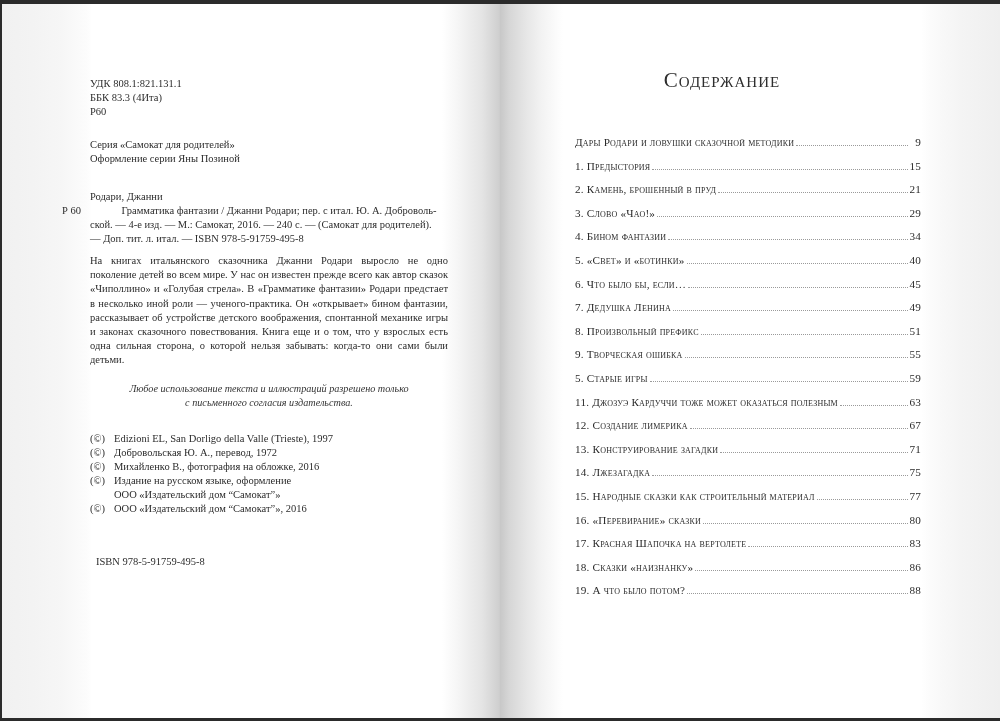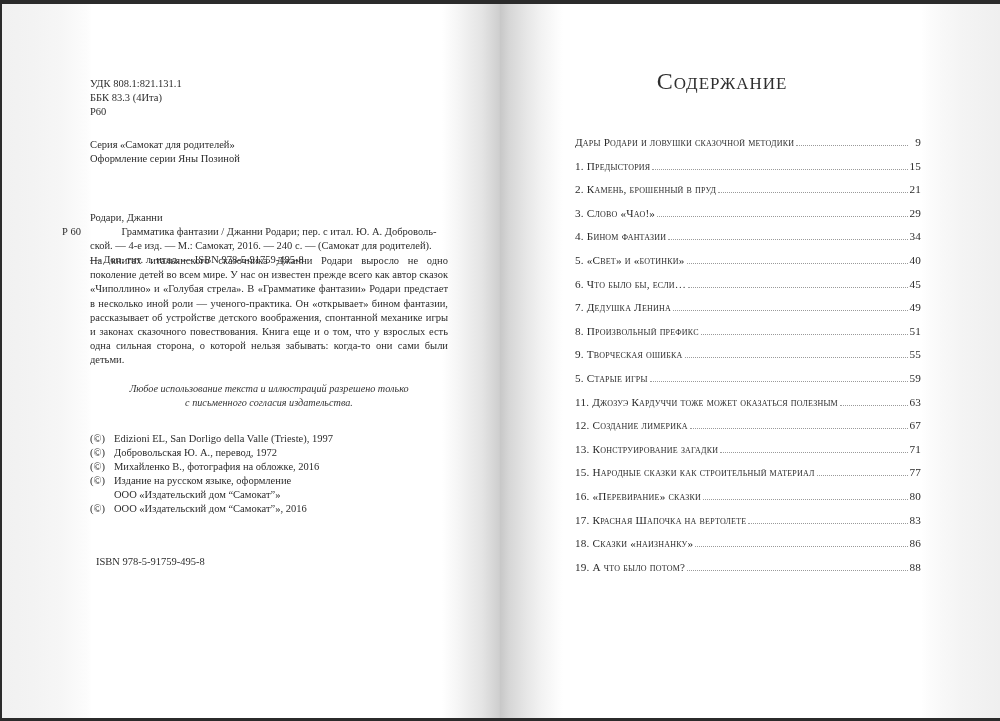--- a/index.html
+++ b/index.html
@@ -16,34 +16,34 @@
         #f1f1f1 0px, #f3f3f3 30px, #f6f6f6 60px, #fcfcfc 85px, #ffffff 90px,
         #ffffff 440px, #f6f6f6 455px, #e4e4e4 480px, #cfcfcf 497px, #c6c6c6 499px); }
     .page-right { left: 499px; width: 499px; background: linear-gradient(to right,
         #c9c9c9 0px, #d6d6d6 8px, #e6e6e6 25px, #f2f2f2 40px, #fbfbfb 55px, #ffffff 62px,
         #ffffff 420px, #fbfbfb 430px, #f4f4f4 460px, #efefef 499px); }
 
     
     .imprint { position: absolute; left: 88px; font-size: 10.5px; line-height: 14px; color: #2c2c2c; }
     .codes { top: 73px; }
     .series { top: 134px; }
-    .biblio { top: 186px; width: 360px; margin-top: 21px; }
+    .biblio { top: 186px; width: 360px; }
     .author { padding-left: 0; }
     .code-label { position: absolute; left: -28px; }
     .biblio-line1 { padding-left: 18px; text-align: center; }
     .annotation { position: absolute; left: 88px; top: 250px; width: 358px; font-size: 10.5px; line-height: 14.2px; text-align: justify; color: #2c2c2c; }
     .rights { position: absolute; left: 88px; top: 378px; width: 358px; text-align: center; font-style: italic; font-size: 10.2px; line-height: 14px; color: #333; }
     .copyrights { position: absolute; left: 88px; top: 428px; font-size: 10.5px; line-height: 14px; color: #2c2c2c; }
     .copy-row { display: flex; }
     .copy-mark { width: 24px; flex: none; }
     .copy-text { white-space: nowrap; }
     .isbn-bottom { position: absolute; left: 94px; top: 552px; font-size: 10.5px; color: #2c2c2c; }
 
     
-    .toc-title { position: absolute; left: 0; width: 100%; top: 64px; text-align: center; font-size: 24px; letter-spacing: 1px; color: #2e2e2e; font-variant: small-caps; font-family: Liberation Serif, serif; }
+    .toc-title { position: absolute; left: 0; width: 100%; top: 64px; text-align: center; font-size: 21px; letter-spacing: 1px; color: #2e2e2e; font-variant: small-caps; font-family: Liberation Serif, serif; }
     .toc-title-wrap { position: absolute; left: 530px; width: 380px; top: 0; height: 100px; }
     .toc { position: absolute; left: 573px; top: 132px; width: 346px; }
     .toc-row { display: flex; align-items: baseline; height: 23.6px; font-size: 11.2px; color: #2a2a2a; font-variant: small-caps; letter-spacing: 0.2px; }
     .toc-label { white-space: nowrap; flex: none; }
     .toc-dots { flex: 1; border-bottom: 1.3px dotted #9a9a9a; margin: 0 1px 3px 2px; height: 1px; }
     .toc-page { flex: none; min-width: 12px; text-align: right; font-variant: normal; }
   </style>
 </head>
 <body>
 
@@ -178,20 +178,25 @@
         <span class="toc-label">12. Создание лимерика</span>
         <span class="toc-dots"></span>
         <span class="toc-page">67</span>
       </div>
     <div class="toc-row">
         <span class="toc-label">13. Конструирование загадки</span>
         <span class="toc-dots"></span>
         <span class="toc-page">71</span>
       </div>
     <div class="toc-row">
+        <span class="toc-label">14. Лжезагадка</span>
+        <span class="toc-dots"></span>
+        <span class="toc-page">75</span>
+      </div>
+    <div class="toc-row">
         <span class="toc-label">15. Народные сказки как строительный материал</span>
         <span class="toc-dots"></span>
         <span class="toc-page">77</span>
       </div>
     <div class="toc-row">
         <span class="toc-label">16. «Перевирание» сказки</span>
         <span class="toc-dots"></span>
         <span class="toc-page">80</span>
       </div>
     <div class="toc-row">

